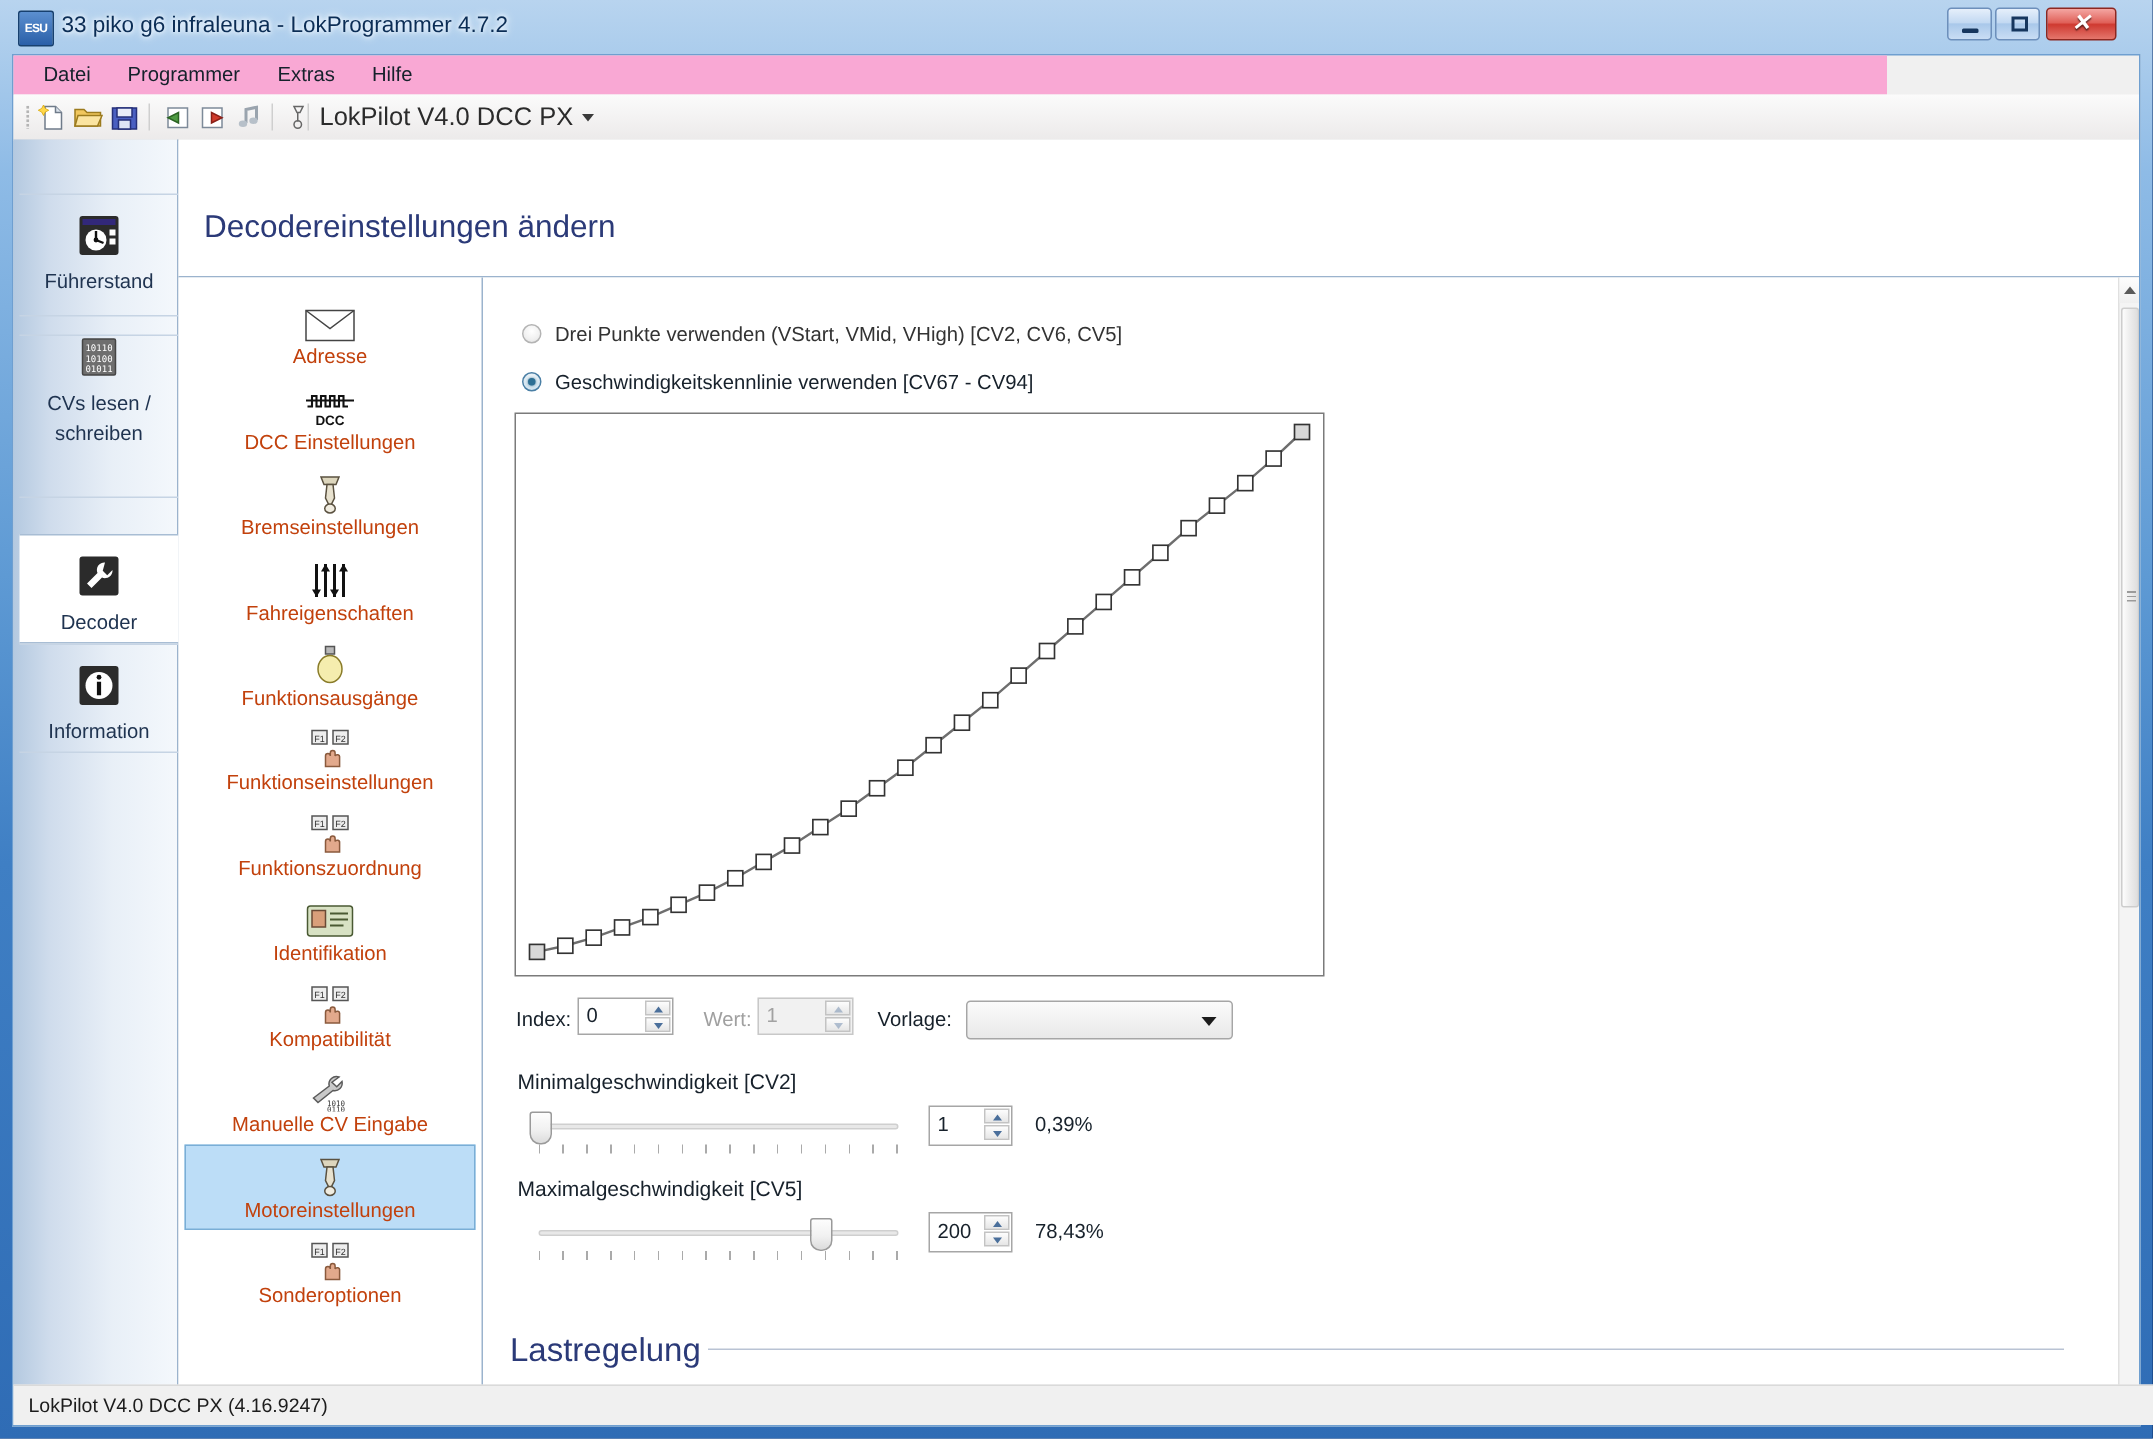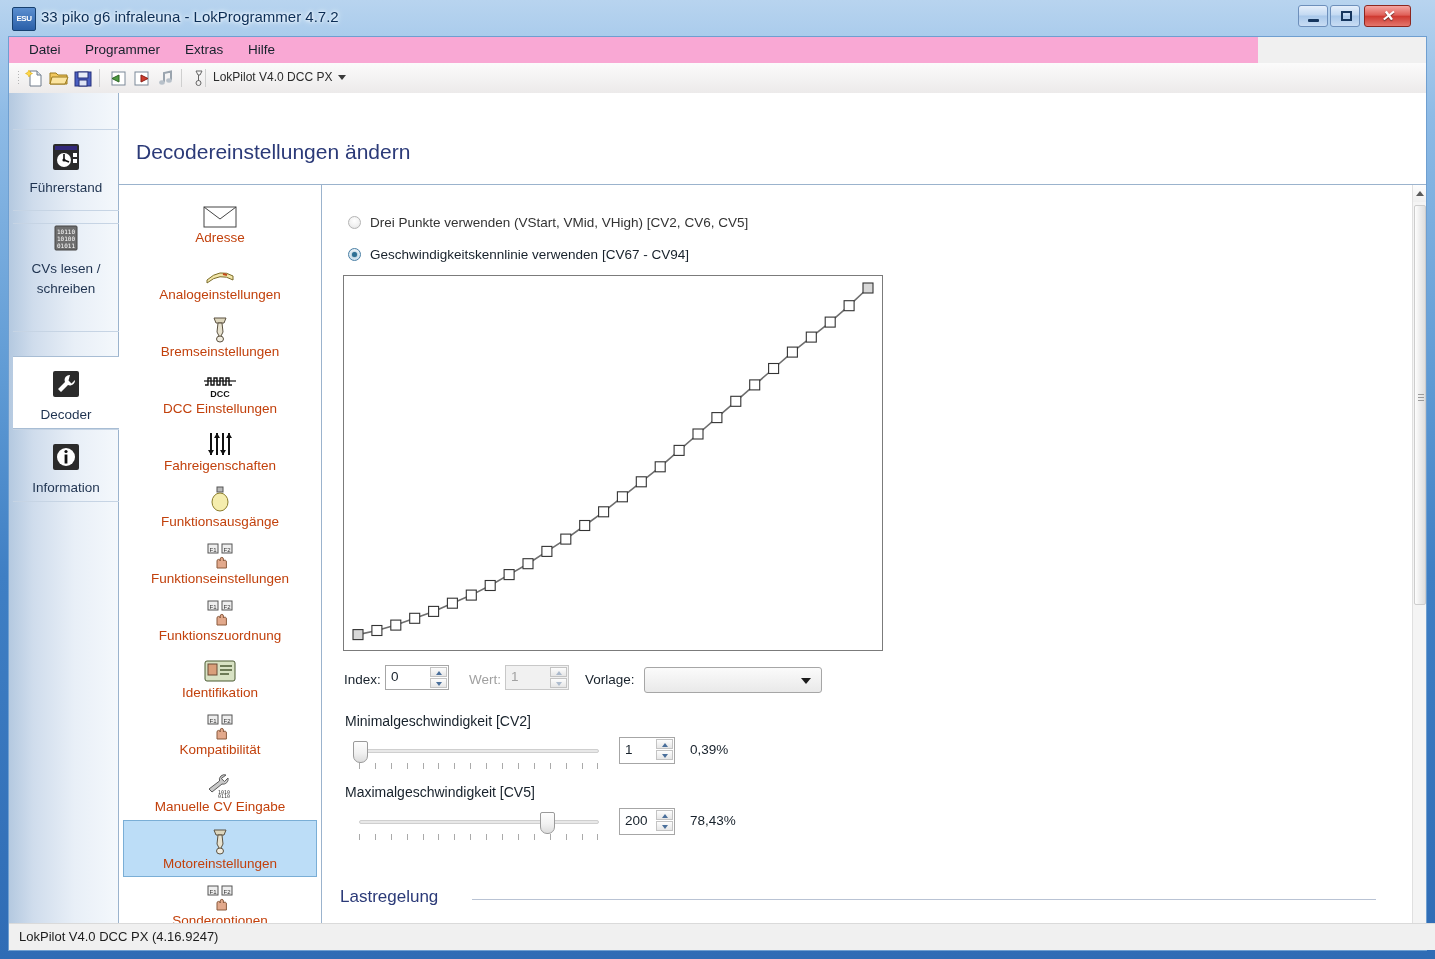--- a/index.html
+++ b/index.html
@@ -73,21 +73,21 @@
     background:linear-gradient(180deg,#fbfbfb,#eceaea);
     border-bottom:1px solid #d8d8d8;
   }
   .tb-grip{position:absolute;left:8px;top:7px;width:3px;height:16px;
     background-image:radial-gradient(#b4b4b4 40%, transparent 41%);
     background-size:3px 3px;}
   .tbicon{position:absolute;top:6px;width:20px;height:19px;}
   .tbsep{position:absolute;top:6px;width:1px;height:18px;background:#cfcfcf;}
   #tb-combo{
     position:absolute;left:200px;top:4px;height:21px;line-height:21px;
-    font-size:12px;color:#2b2b2b;padding:0 4px;white-space:nowrap;
+    font-size:17px;color:#2b2b2b;padding:0 4px;white-space:nowrap;
   }
   #tb-combo .caret{
     display:inline-block;margin-left:6px;
     border-left:4px solid transparent;border-right:4px solid transparent;
     border-top:5px solid #3a3a3a;vertical-align:middle;
   }
 
   
   #leftnav{
     position:absolute;left:0;top:56px;width:110px;height:857px;
@@ -212,21 +212,21 @@
     background:linear-gradient(180deg,#fdfdfd 0%,#f1f1f1 55%,#dcdcdc 100%);
     border:1px solid #9a9a9a;box-sizing:border-box;
     border-radius:2px 2px 7px 7px;
   }
   .pct{position:absolute;font-size:13.5px;color:#17212b;}
 
   #section-lastregelung{
     position:absolute;left:10px;top:702px;width:1058px;
   }
   #lr-title{
-    position:absolute;left:8px;top:0;font-size:17px;color:#2b3a78;white-space:nowrap;
+    position:absolute;left:8px;top:0;font-size:22px;color:#2b3a78;white-space:nowrap;
   }
   #lr-rule{
     position:absolute;left:140px;top:12px;right:14px;height:1px;background:#b9c3d4;
   }
   .cbrow{position:absolute;left:24px;top:36px;font-size:13.5px;color:#17212b;white-space:nowrap;}
   .checkbox{
     position:absolute;left:0;top:1px;width:13px;height:13px;
     background:linear-gradient(180deg,#fafafa,#e7e7e7);
     border:1px solid #9e9e9e;box-sizing:border-box;
   }
@@ -416,50 +416,41 @@
       <div class="mitem" style="margin-top:9px">
         <div class="mico">
           <svg width="34" height="24" viewBox="0 0 34 24">
               <rect x="1" y="2" width="32" height="20" fill="#fff" stroke="#444"></rect>
               <path d="M1 2l16 12L33 2" fill="none" stroke="#444"></path>
             </svg>
         </div>
         <div class="mlbl">Adresse</div>
       </div>
 
-      <div class="mitem">
-        <div class="mico">
-          <svg width="34" height="24" viewBox="0 0 34 24">
-              <path d="M4 18 Q17 6 30 14 L30 18 Q17 10 4 21 Z" fill="#f2e6a8" stroke="#7a6b2a"></path>
-              <path d="M20 12l4 1" stroke="#c24a1c" stroke-width="2"></path>
-            </svg>
-        </div>
-        <div class="mlbl">Analogeinstellungen</div>
+
+      <div class="mitem">
+        <div class="mico">
+          <svg width="40" height="28" viewBox="0 0 40 28">
+            <path d="M5 13h3v-7h3v7h3v-7h3v7h3v-7h3v7h3v-7h3v7h3" fill="none" stroke="#111" stroke-width="1.4"></path>
+            <path d="M4 9h32" stroke="#111" stroke-width="1.2"></path>
+            <text x="20" y="25" font-size="9" font-weight="bold" text-anchor="middle" fill="#111" font-family="sans-serif">DCC</text>
+          </svg>
+        </div>
+        <div class="mlbl">DCC Einstellungen</div>
       </div>
 
       <div class="mitem">
         <div class="mico">
           <svg width="34" height="28" viewBox="0 0 34 28">
               <path d="M11 3h12l-2 5h-8z" fill="#ddd6bd" stroke="#5a5140"></path>
               <path d="M15 8h4l1 9-3 6-3-6z" fill="#e8e2cf" stroke="#5a5140"></path>
               <ellipse cx="17" cy="24" rx="3.5" ry="3" fill="#f0ece0" stroke="#5a5140"></ellipse>
             </svg>
         </div>
         <div class="mlbl">Bremseinstellungen</div>
-      </div>
-
-      <div class="mitem">
-        <div class="mico">
-          <svg width="40" height="28" viewBox="0 0 40 28">
-            <path d="M5 13h3v-7h3v7h3v-7h3v7h3v-7h3v7h3v-7h3v7h3" fill="none" stroke="#111" stroke-width="1.4"></path>
-            <path d="M4 9h32" stroke="#111" stroke-width="1.2"></path>
-            <text x="20" y="25" font-size="9" font-weight="bold" text-anchor="middle" fill="#111" font-family="sans-serif">DCC</text>
-          </svg>
-        </div>
-        <div class="mlbl">DCC Einstellungen</div>
       </div>
 
       <div class="mitem">
         <div class="mico">
           <svg width="34" height="26" viewBox="0 0 34 26">
             <path d="M8 2v22M14 24V2M20 2v22M26 24V2" stroke="#111" stroke-width="2"></path>
             <path d="M8 24l-3-5h6zM14 2l3 5h-6zM20 24l-3-5h6zM26 2l3 5h-6z" fill="#111"></path>
           </svg>
         </div>
         <div class="mlbl">Fahreigenschaften</div>

